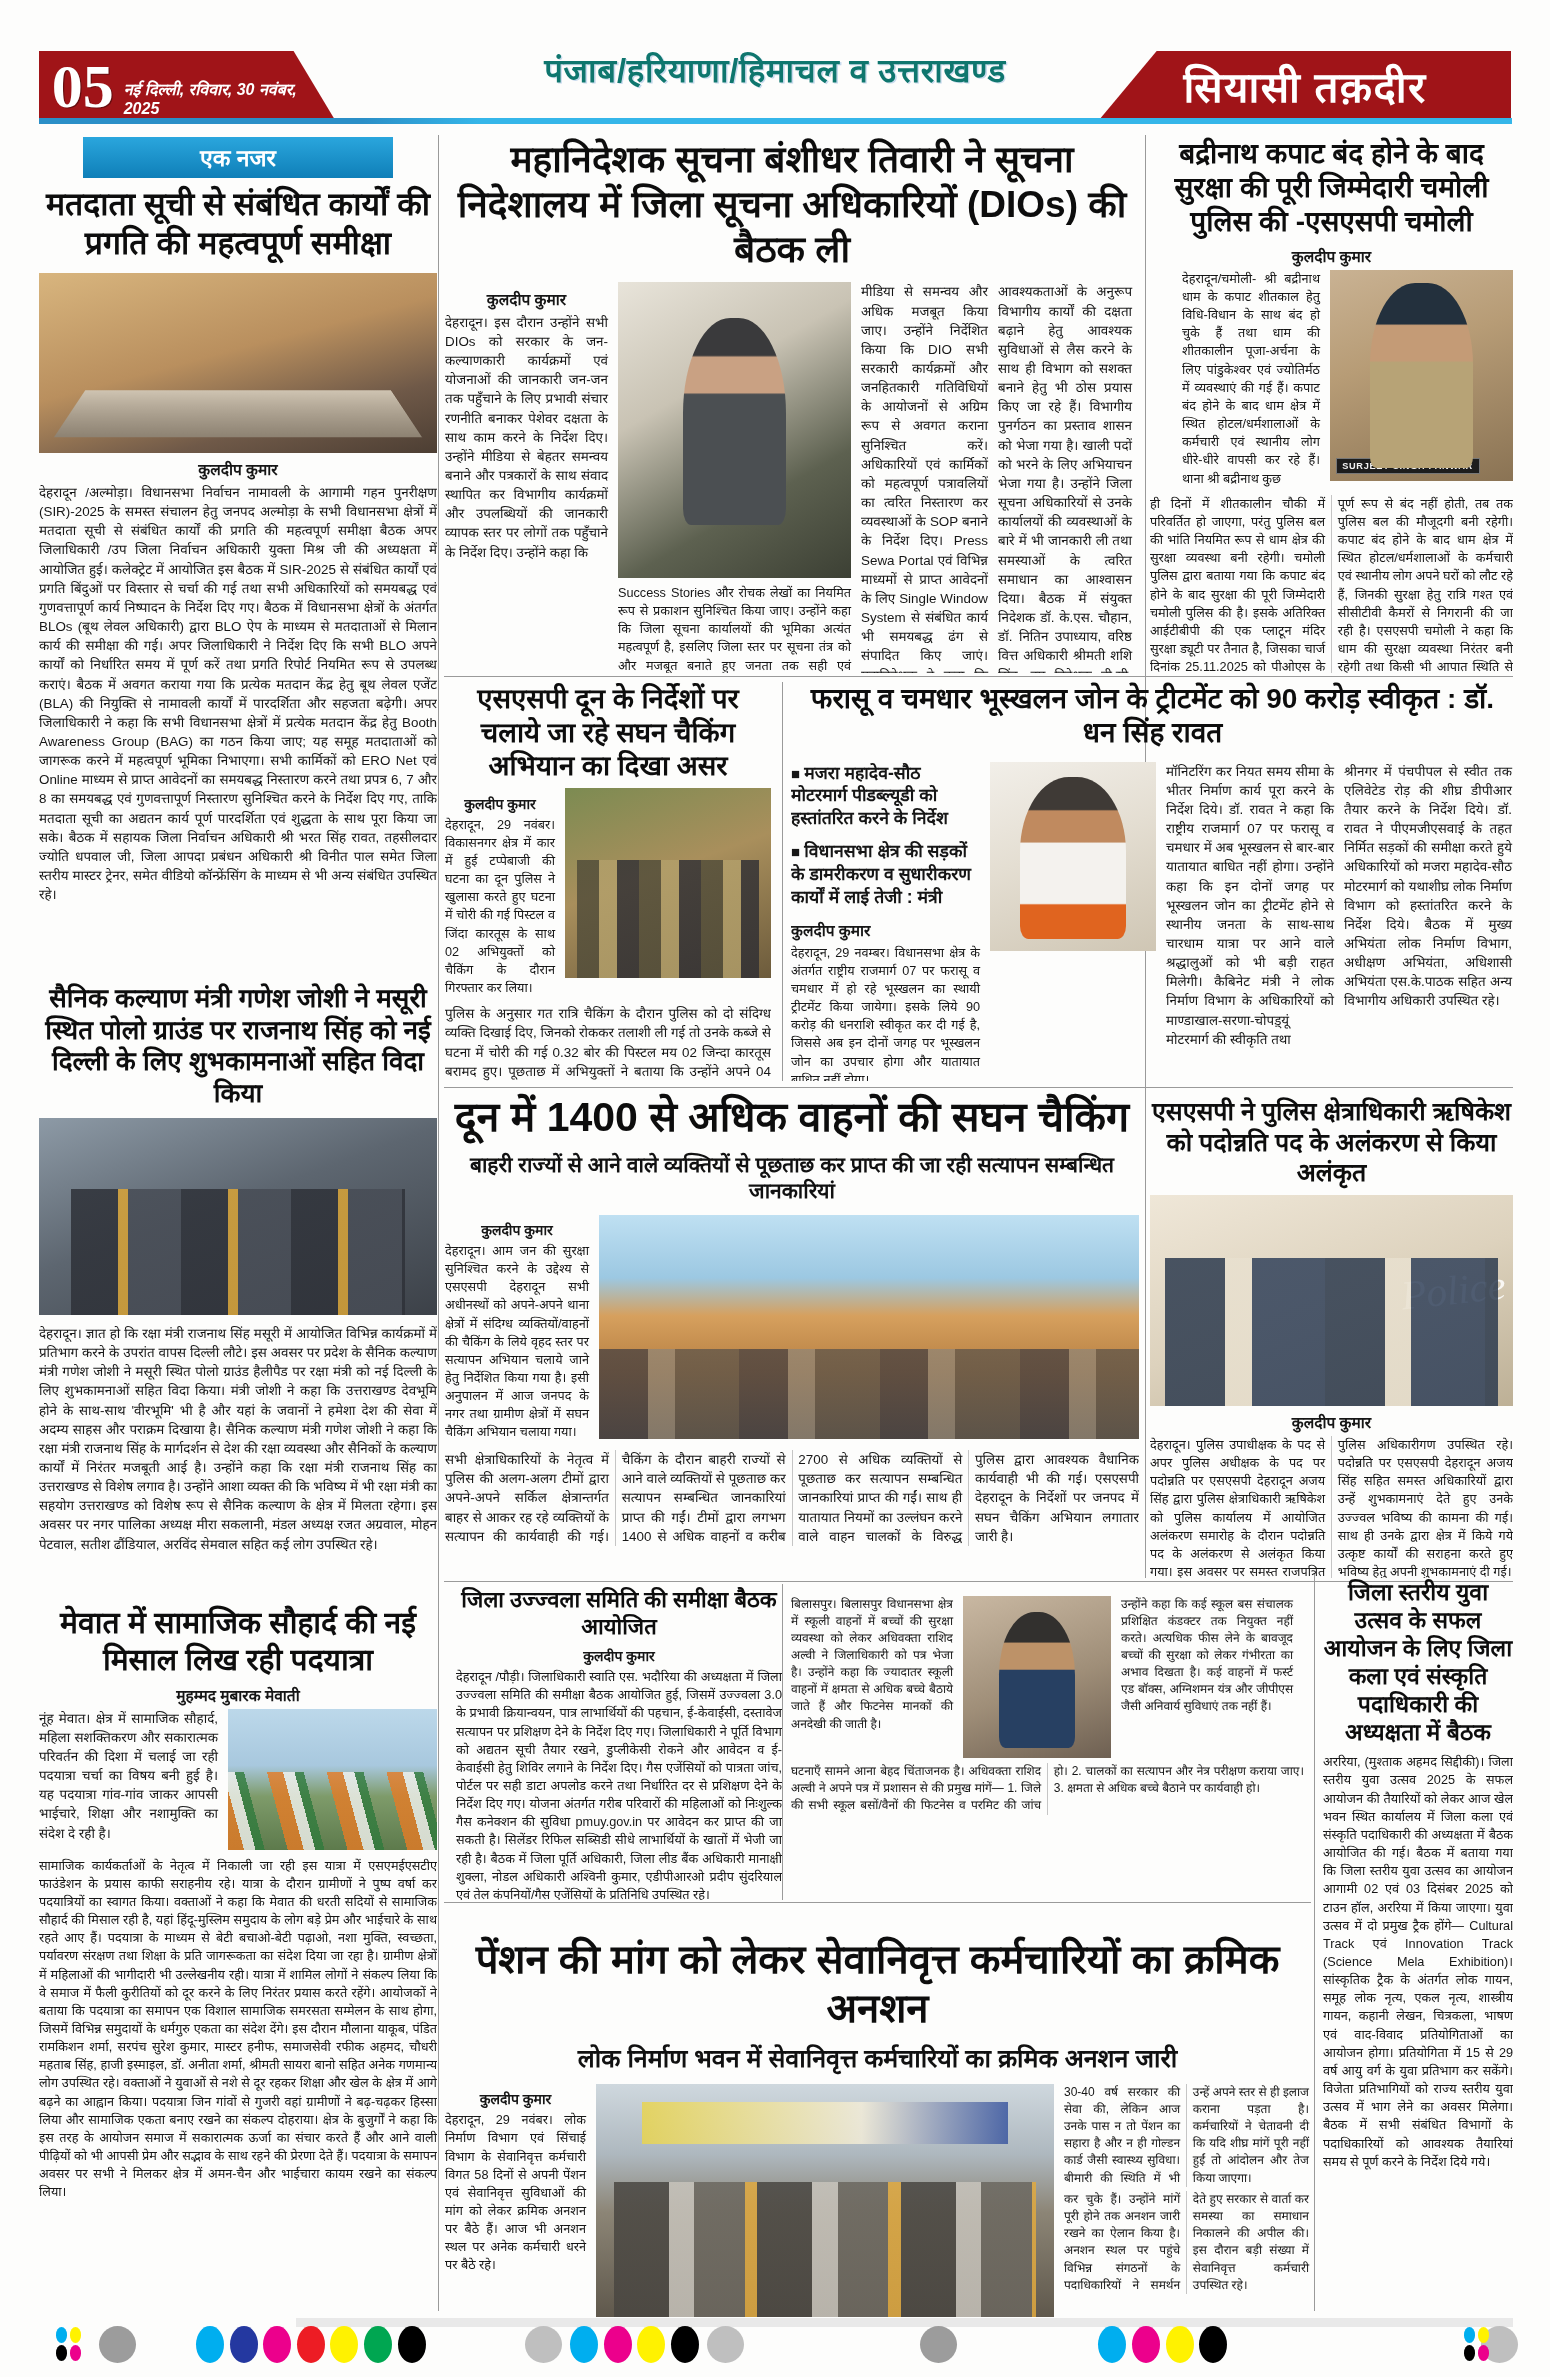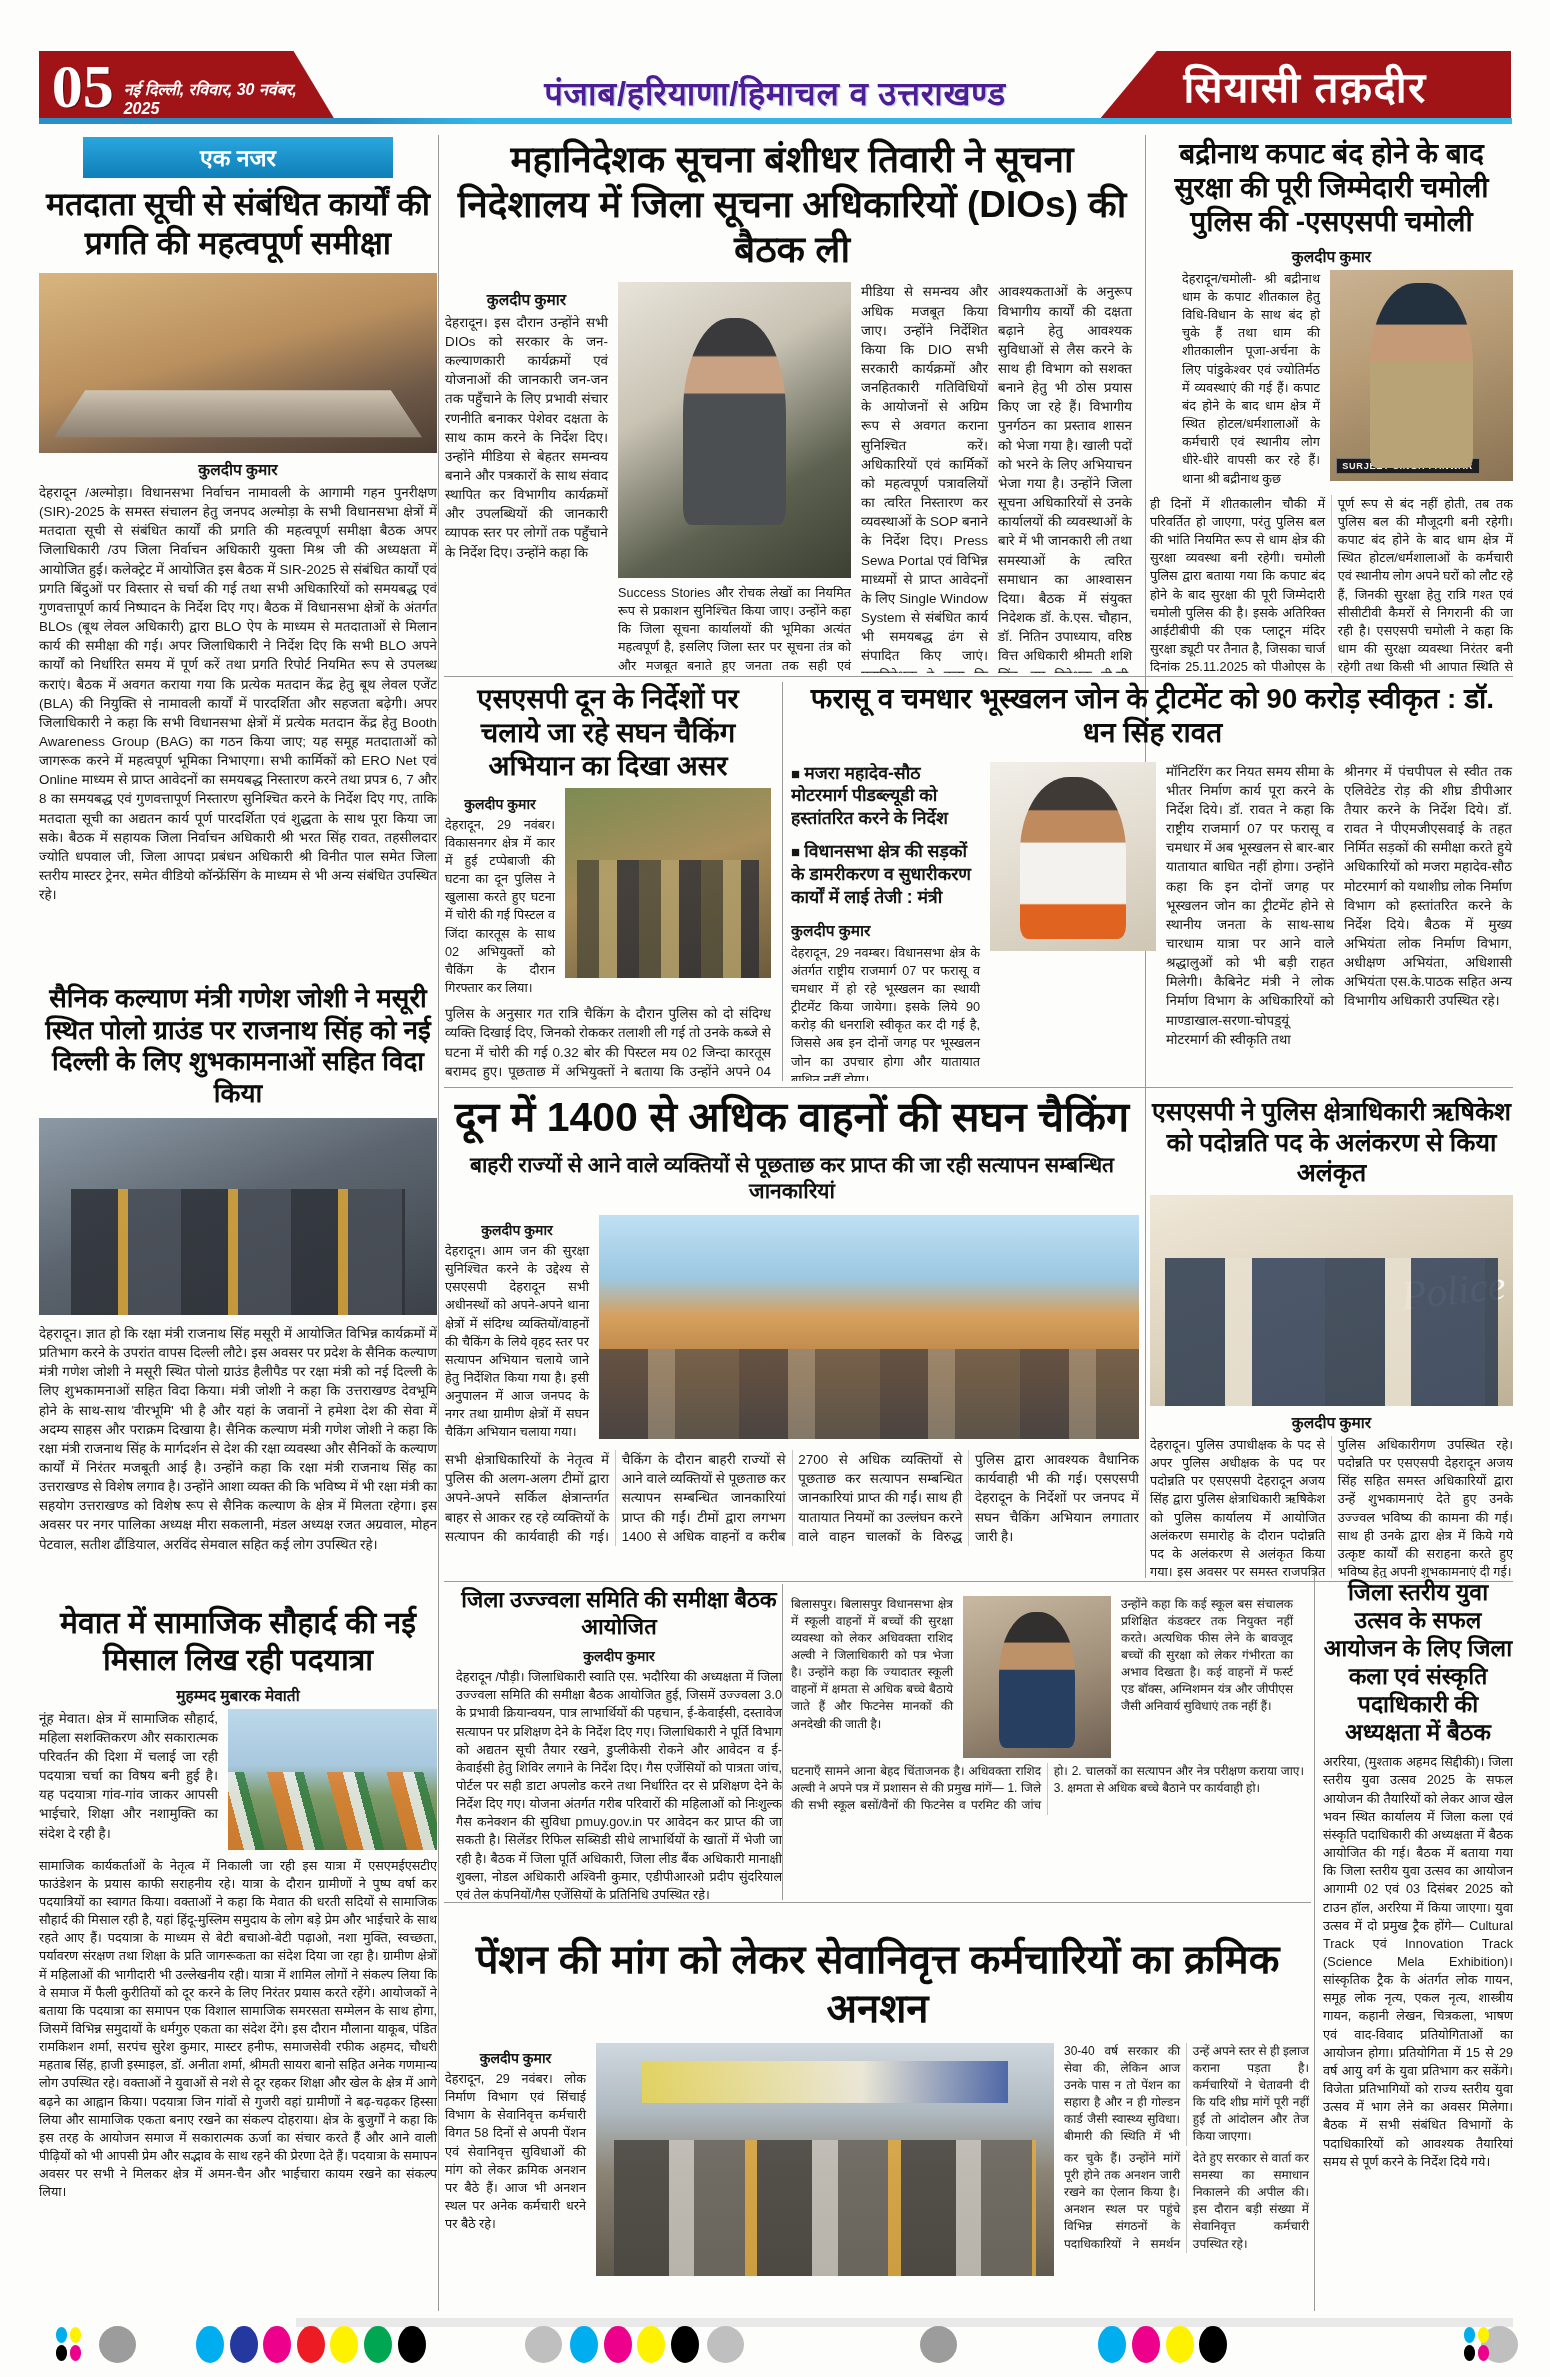--- a/index.html
+++ b/index.html
@@ -7,21 +7,21 @@
        font-family:"Liberation Sans","DejaVu Sans",sans-serif;color:#161616;}
   .abs{position:absolute;}
   
   .hdr-red{background:#a01418;color:#fff;}
   .hdr-left{left:39px;top:51px;width:296px;height:69px;
             clip-path:polygon(0 0,86% 0,100% 100%,0 100%);
             display:flex;align-items:center;padding-left:12.7px;box-sizing:border-box;}
   .pageno{font-family:"Liberation Serif","DejaVu Serif",serif;font-size:62px;font-weight:700;
           line-height:1;text-shadow:1.4px 1.4px 0 rgba(0,0,0,.35);}
   .dateline{font-size:16px;font-style:italic;font-weight:700;margin:24px 0 0 10px;}
-  .hdr-center{left:437px;top:70px;width:676px;text-align:center;color:#4c1d95;
+  .hdr-center{left:437px;top:47px;width:676px;text-align:center;color:#0f766e;
               font-size:33px;font-weight:800;letter-spacing:0.7px;
               text-shadow:0 0 1.4px #fff,1.4px 1.4px 0 rgba(21,101,192,.25);}
   .hdr-right{left:1099px;top:51px;width:412px;height:69px;
              clip-path:polygon(14% 0,100% 0,100% 100%,0 100%);
              display:flex;align-items:center;justify-content:center;
              font-size:42px;font-weight:800;letter-spacing:1.4px;}
   .cyan-rule{left:39px;top:118px;width:1473px;height:6.3px;
              background:linear-gradient(90deg,#2b8fc7 0%,#2b8fc7 22%,#35b6e9 30%,#35b6e9 100%);}
   
   .story{overflow:hidden;}
@@ -226,20 +226,21 @@
   <div class="bt cols2" style="margin-top:5.6px;font-size:12px;">घटनाएँ सामने आना बेहद चिंताजनक है। अधिवक्ता राशिद अल्वी ने अपने पत्र में प्रशासन से की प्रमुख मांगें— 1. जिले की सभी स्कूल बसों/वैनों की फिटनेस व परमिट की जांच हो। 2. चालकों का सत्यापन और नेत्र परीक्षण कराया जाए। 3. क्षमता से अधिक बच्चे बैठाने पर कार्यवाही हो।</div>
 </div>
 
 <div class="abs story" style="left:1323px;top:1578px;width:190px;height:733px;">
   <h2 class="hl" style="font-size:23px;">जिला स्तरीय युवा उत्सव के सफल आयोजन के लिए जिला कला एवं संस्कृति पदाधिकारी की अध्यक्षता में बैठक</h2>
   <div class="bt" style="margin-top:7px;font-size:12.7px;">अररिया, (मुश्ताक अहमद सिद्दीकी)। जिला स्तरीय युवा उत्सव 2025 के सफल आयोजन की तैयारियों को लेकर आज खेल भवन स्थित कार्यालय में जिला कला एवं संस्कृति पदाधिकारी की अध्यक्षता में बैठक आयोजित की गई। बैठक में बताया गया कि जिला स्तरीय युवा उत्सव का आयोजन आगामी 02 एवं 03 दिसंबर 2025 को टाउन हॉल, अररिया में किया जाएगा। युवा उत्सव में दो प्रमुख ट्रैक होंगे— Cultural Track एवं Innovation Track (Science Mela Exhibition)। सांस्कृतिक ट्रैक के अंतर्गत लोक गायन, समूह लोक नृत्य, एकल नृत्य, शास्त्रीय गायन, कहानी लेखन, चित्रकला, भाषण एवं वाद-विवाद प्रतियोगिताओं का आयोजन होगा। प्रतियोगिता में 15 से 29 वर्ष आयु वर्ग के युवा प्रतिभाग कर सकेंगे। विजेता प्रतिभागियों को राज्य स्तरीय युवा उत्सव में भाग लेने का अवसर मिलेगा। बैठक में सभी संबंधित विभागों के पदाधिकारियों को आवश्यक तैयारियां समय से पूर्ण करने के निर्देश दिये गये।</div>
 </div>
 
 <div class="abs story" style="left:445px;top:1907px;width:865px;height:404px;margin-top:28px;">
   <h2 class="hl" style="font-size:40px;">पेंशन की मांग को लेकर सेवानिवृत्त कर्मचारियों का क्रमिक अनशन</h2>
+  <div class="sub" style="font-size:25px;margin-top:10px;">लोक निर्माण भवन में सेवानिवृत्त कर्मचारियों का क्रमिक अनशन जारी</div>
   <div class="row" style="margin-top:10px;">
     <div style="width:141px;">
       <div class="by" style="font-size:14px;">कुलदीप कुमार</div>
       <div class="bt" style="font-size:12.7px;">देहरादून, 29 नवंबर। लोक निर्माण विभाग एवं सिंचाई विभाग के सेवानिवृत्त कर्मचारी विगत 58 दिनों से अपनी पेंशन एवं सेवानिवृत्त सुविधाओं की मांग को लेकर क्रमिक अनशन पर बैठे हैं। आज भी अनशन स्थल पर अनेक कर्मचारी धरने पर बैठे रहे।</div>
     </div>
     <div class="ph ph-anshan" style="width:458px;height:233px;"></div>
     <div style="width:245px;">
       <div class="bt cols2" style="font-size:12px;">30-40 वर्ष सरकार की सेवा की, लेकिन आज उनके पास न तो पेंशन का सहारा है और न ही गोल्डन कार्ड जैसी स्वास्थ्य सुविधा। बीमारी की स्थिति में भी उन्हें अपने स्तर से ही इलाज कराना पड़ता है। कर्मचारियों ने चेतावनी दी कि यदि शीघ्र मांगें पूरी नहीं हुईं तो आंदोलन और तेज किया जाएगा।</div>
       <div class="bt cols2" style="font-size:12px;margin-top:4.2px;">कर चुके हैं। उन्होंने मांगें पूरी होने तक अनशन जारी रखने का ऐलान किया है। अनशन स्थल पर पहुंचे विभिन्न संगठनों के पदाधिकारियों ने समर्थन देते हुए सरकार से वार्ता कर समस्या का समाधान निकालने की अपील की। इस दौरान बड़ी संख्या में सेवानिवृत्त कर्मचारी उपस्थित रहे।</div>
     </div>

